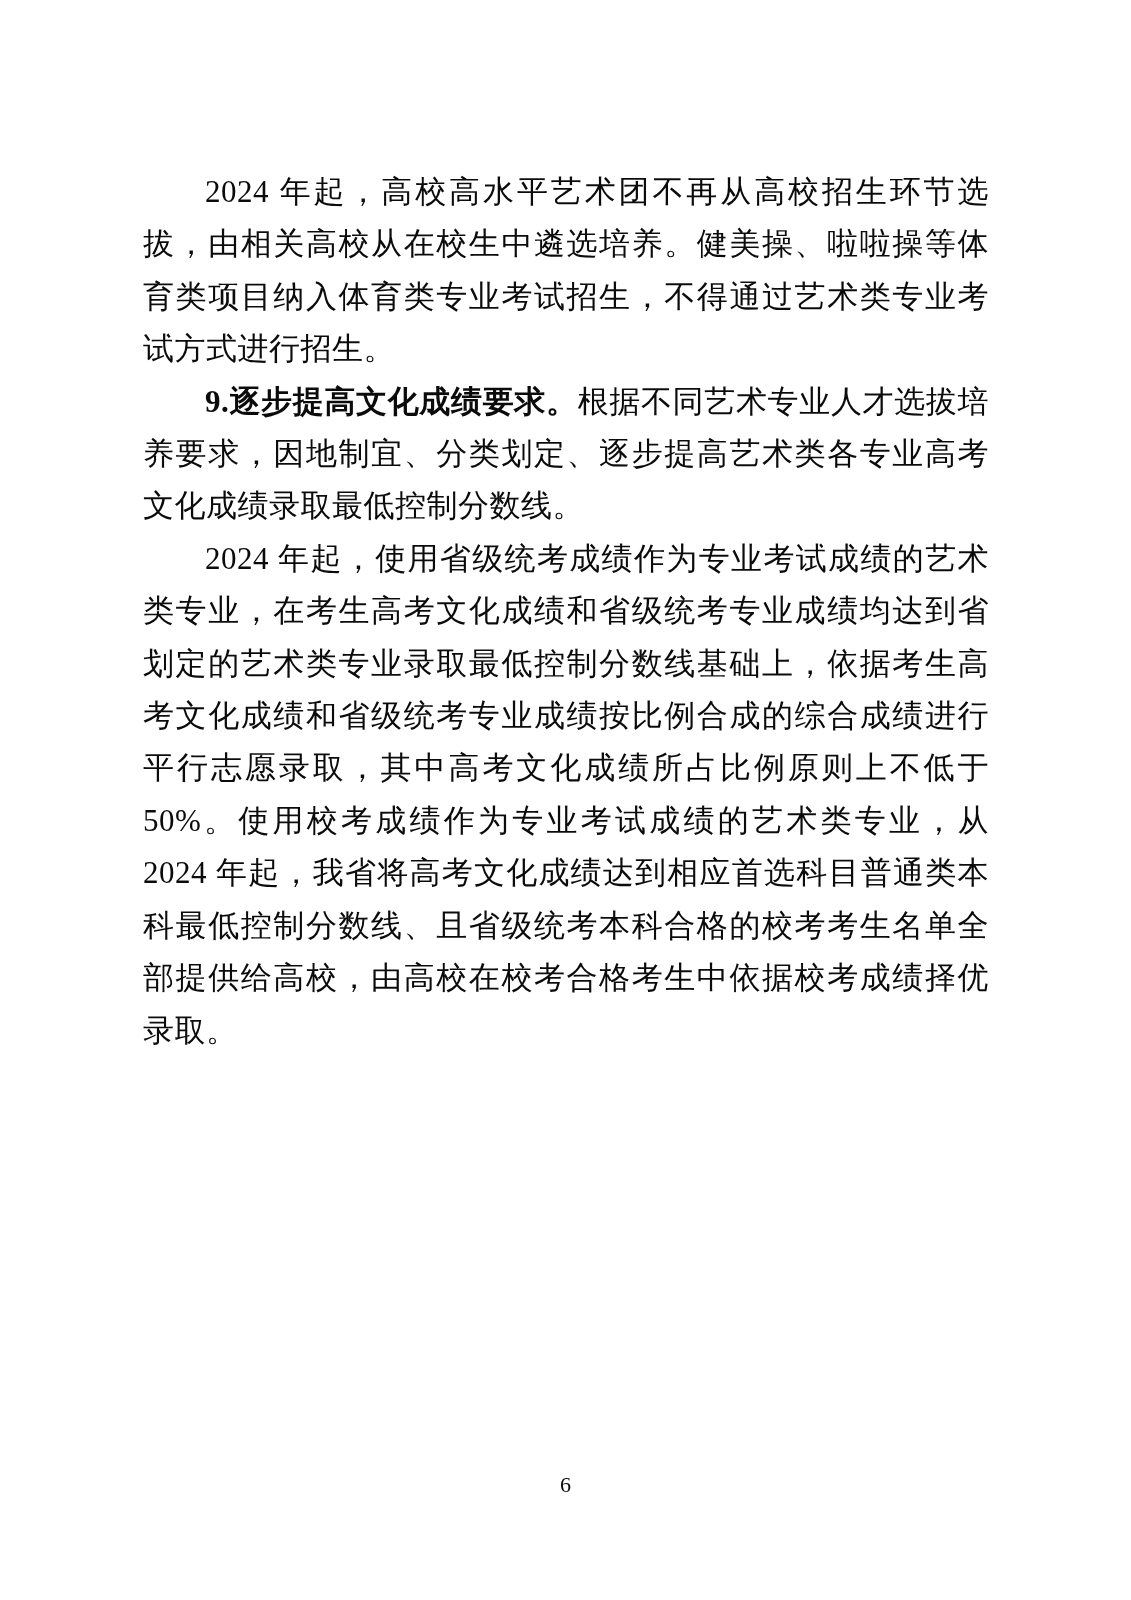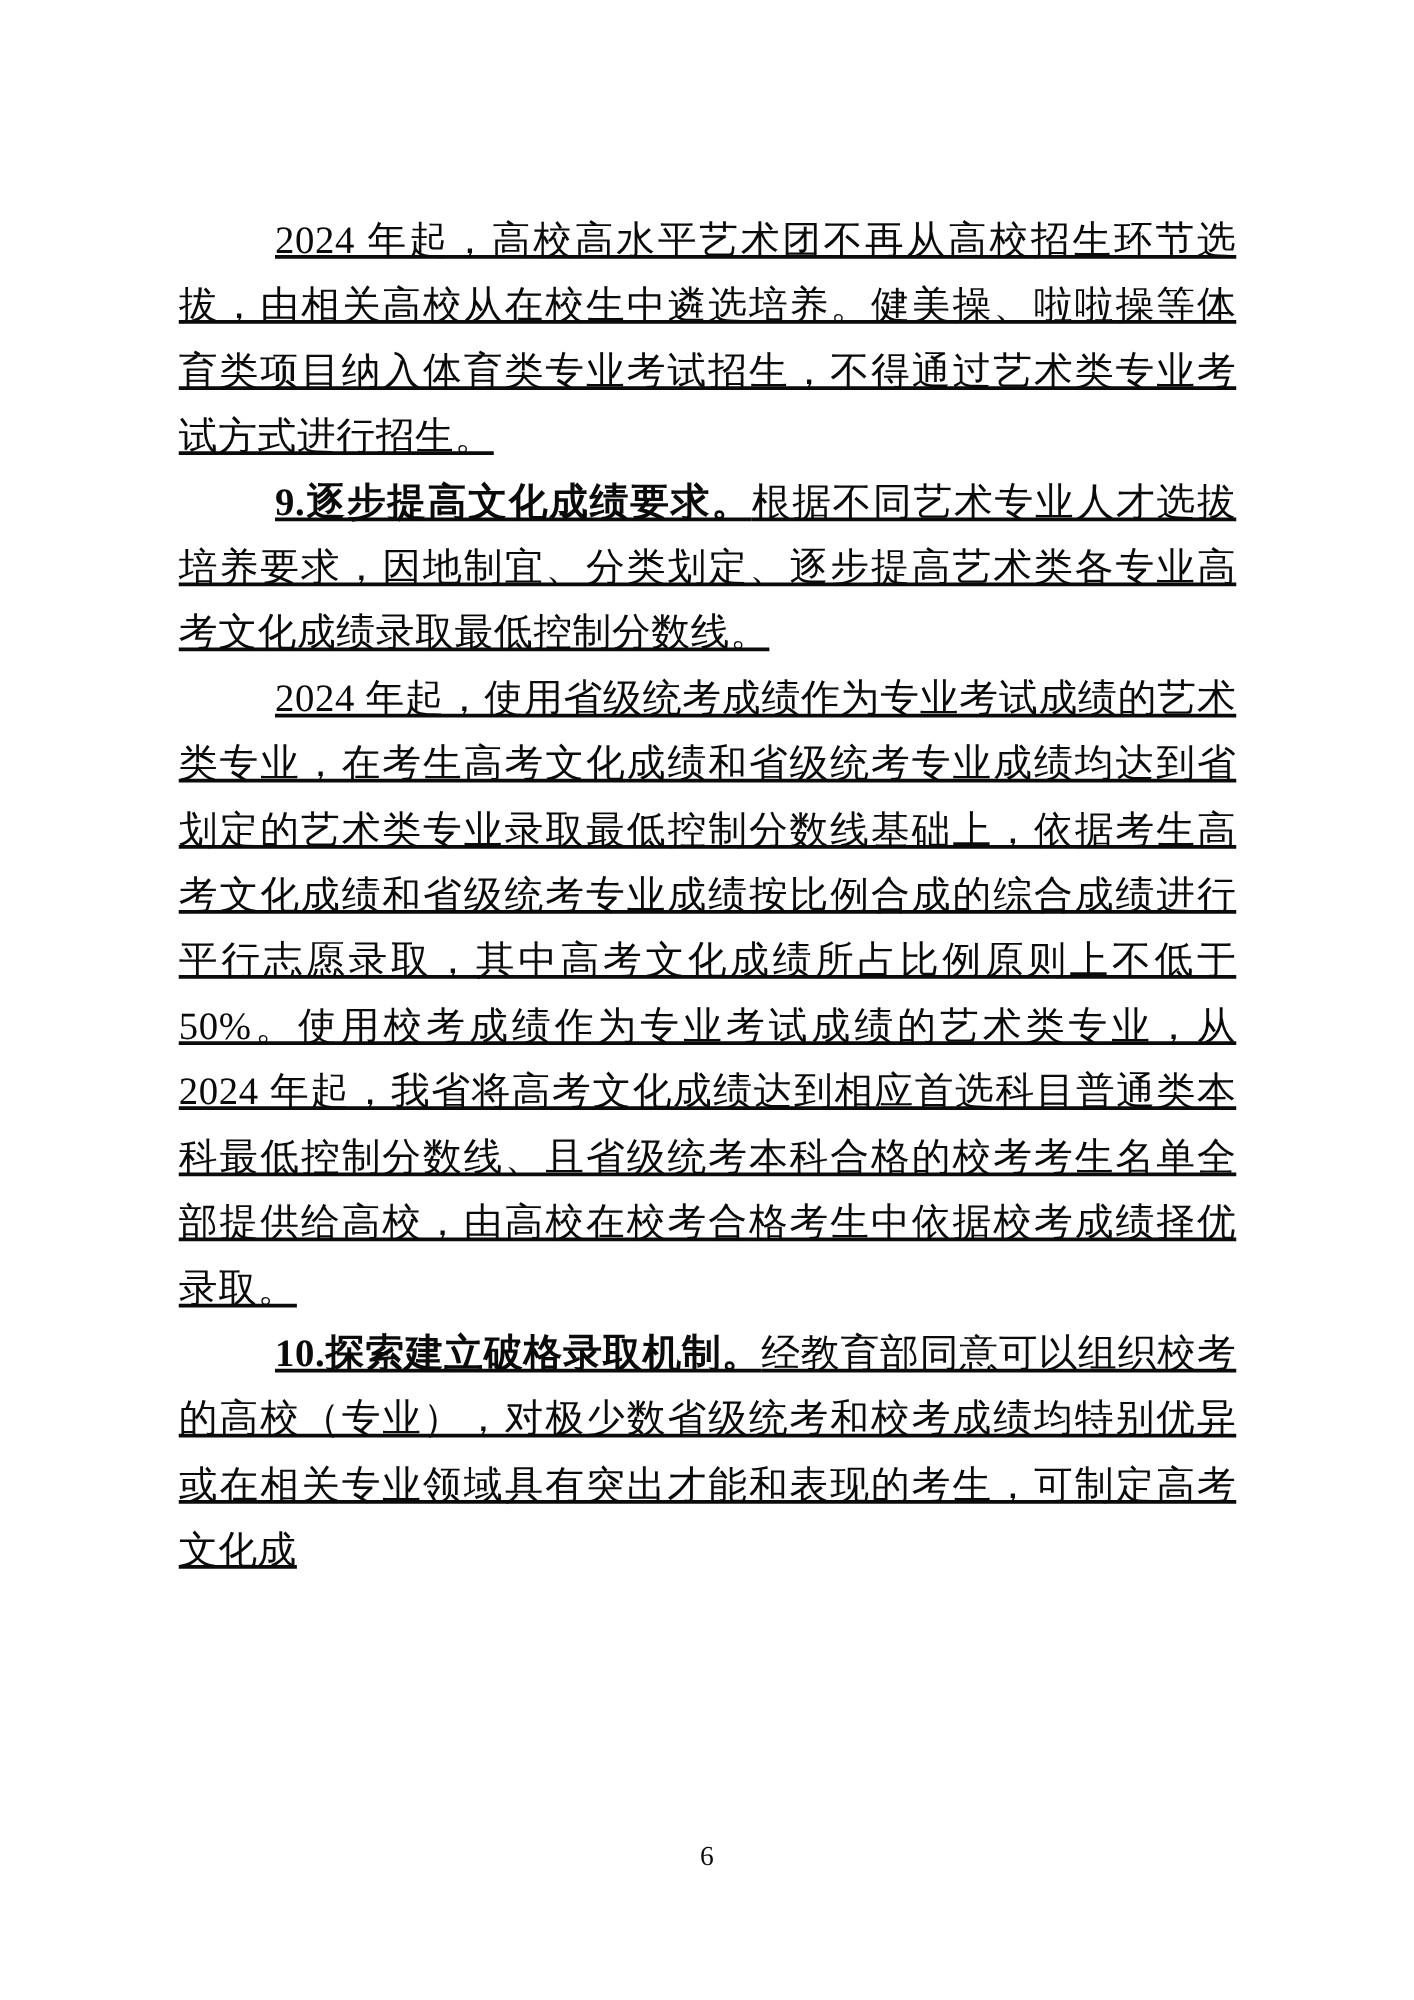--- a/index.html
+++ b/index.html
@@ -25,42 +25,39 @@
     font-family: "Liberation Serif", "DejaVu Serif", serif;
     font-size: 31px;
     line-height: 52.4px;
     text-align: justify;
     text-justify: inter-ideograph;
     text-indent: 2em;
     letter-spacing: 0.5px;
     margin: 0;
     padding: 0;
     color: #0b0b0b;
-    text-decoration: underline;
   }
   .para .lead {
     font-weight: 700;
     font-family: "Liberation Serif", "DejaVu Serif", serif;
-    margin-left: 15px;
   }
   .page-number {
     position: absolute;
     top: 1472px;
     left: 0;
     width: 100%;
     text-align: center;
     font-family: "Liberation Serif", "DejaVu Serif", serif;
     font-size: 22px;
     color: #0b0b0b;
   }
 </style>
 </head>
 <body>
 
 <div class="page">
   <div class="content">
     <p class="para"><span class="lead"></span><span>2024 年起，高校高水平艺术团不再从高校招生环节选拔，由相关高校从在校生中遴选培养。健美操、啦啦操等体育类项目纳入体育类专业考试招生，不得通过艺术类专业考试方式进行招生。</span></p>
     <p class="para"><span class="lead">9.逐步提高文化成绩要求。</span><span>根据不同艺术专业人才选拔培养要求，因地制宜、分类划定、逐步提高艺术类各专业高考文化成绩录取最低控制分数线。</span></p>
     <p class="para"><span class="lead"></span><span>2024 年起，使用省级统考成绩作为专业考试成绩的艺术类专业，在考生高考文化成绩和省级统考专业成绩均达到省划定的艺术类专业录取最低控制分数线基础上，依据考生高考文化成绩和省级统考专业成绩按比例合成的综合成绩进行平行志愿录取，其中高考文化成绩所占比例原则上不低于 50%。使用校考成绩作为专业考试成绩的艺术类专业，从 2024 年起，我省将高考文化成绩达到相应首选科目普通类本科最低控制分数线、且省级统考本科合格的校考考生名单全部提供给高校，由高校在校考合格考生中依据校考成绩择优录取。</span></p>
-    <p class="para"><span class="lead">10.探索建立破格录取机制。</span><span>经教育部同意可以组织校考的高校（专业），对极少数省级统考和校考成绩均特别优异或在相关专业领域具有突出才能和表现的考生，可制定高考文化成</span></p>
   </div>
   <div class="page-number">6</div>
 </div>
 
 </body></html>

